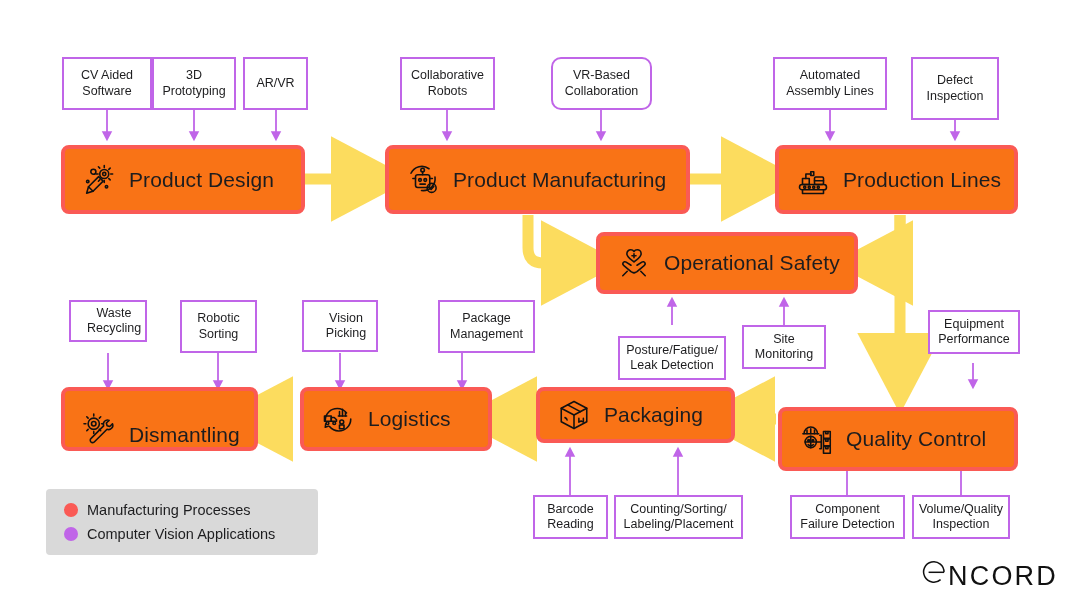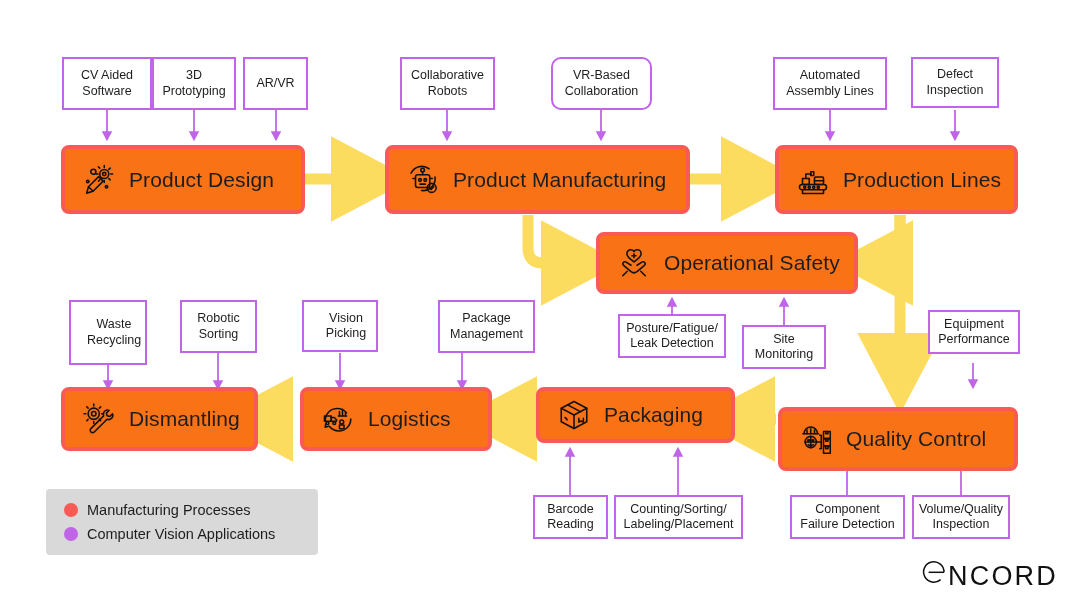--- a/index.html
+++ b/index.html
@@ -296,21 +296,21 @@
         <circle cx="19" cy="29.5" r="1.8"></circle>
         <path d="M26 20v-6M30 20v-9M34 20v-5"></path>
         <path d="M24.5 20h11"></path>
         <circle cx="29" cy="28" r="2.6"></circle>
         <rect x="26" y="32" width="6" height="5"></rect>
       </svg>
     </span>
     <span class="plabel">Logistics</span>
   </div>
 
-  <div class="proc" style="left:61px; top:387px; width:197px; height:64px;">
+  <div class="proc" style="left:61px; top:387px; width:197px; height:64px;align-items:flex-end;">
     <span class="picon">
       <svg viewBox="0 0 48 48" fill="none" stroke="#111" stroke-width="2.1" stroke-linecap="round" stroke-linejoin="round">
         <circle cx="17" cy="17" r="7.5"></circle>
         <circle cx="17" cy="17" r="3"></circle>
         <path d="M17 6.5v-2.5M17 30v-2.5M27.5 17h2.5M4 17h2.5M24.5 9.5l1.8-1.8M7.7 26.3l1.8-1.8M24.5 24.5l1.8 1.8M7.7 7.7l1.8 1.8"></path>
         <path d="M37.5 12.5a5.6 5.6 0 0 0-7.3 7.3L13.5 36.5a3.2 3.2 0 1 0 4.5 4.5L34.7 24.3a5.6 5.6 0 0 0 7.3-7.3l-3.6 3.6-3.6-1-1-3.6z"></path>
       </svg>
     </span>
     <span class="plabel">Dismantling</span>
   </div>
@@ -328,25 +328,25 @@
   <div class="tag" style="left:400px; top:57px; width:95px; height:53px;">
     <span>Collaborative<br>Robots</span>
     </div>
   <div class="tag" style="left:551px; top:57px; width:101px; height:53px;border-radius:10px;">
     <span>VR-Based<br>Collaboration</span>
     </div>
 
   <div class="tag" style="left:773px; top:57px; width:114px; height:53px;">
     <span>Automated<br>Assembly Lines</span>
     </div>
-  <div class="tag" style="left:911px; top:57px; width:88px; height:51px;">
+  <div class="tag" style="left:911px; top:57px; width:88px; height:63px;">
     <span>Defect<br>Inspection</span>
     </div>
 
-  <div class="tag" style="left:618px; top:314px; width:108px; height:44px;">
+  <div class="tag" style="left:618px; top:336px; width:108px; height:44px;">
     <span>Posture/Fatigue/<br>Leak Detection</span>
     </div>
   <div class="tag" style="left:742px; top:325px; width:84px; height:44px;">
     <span>Site<br>Monitoring</span>
     </div>
 
   <div class="tag" style="left:928px; top:310px; width:92px; height:44px;">
     <span>Equipment<br>Performance</span>
     </div>
   <div class="tag" style="left:790px; top:495px; width:115px; height:44px;">
@@ -363,21 +363,21 @@
     <span>Counting/Sorting/<br>Labeling/Placement</span>
     </div>
 
   <div class="tag" style="left:302px; top:300px; width:76px; height:52px;padding-left:12px;">
     <span>Vision<br>Picking</span>
     </div>
   <div class="tag" style="left:414px; top:300px; width:97px; height:53px;margin-left:24px;">
     <span>Package<br>Management</span>
     </div>
 
-  <div class="tag" style="left:69px; top:300px; width:78px; height:65px;padding-left:12px;">
+  <div class="tag" style="left:69px; top:300px; width:78px; height:42px;padding-left:12px;">
     <span>Waste<br>Recycling</span>
     </div>
   <div class="tag" style="left:180px; top:300px; width:77px; height:53px;">
     <span>Robotic<br>Sorting</span>
     </div>
 
   <div id="legend">
     <div class="legrow">
       <span class="legdot" style="background:#FA5A55"></span>
       <span class="legtxt">Manufacturing Processes</span>

